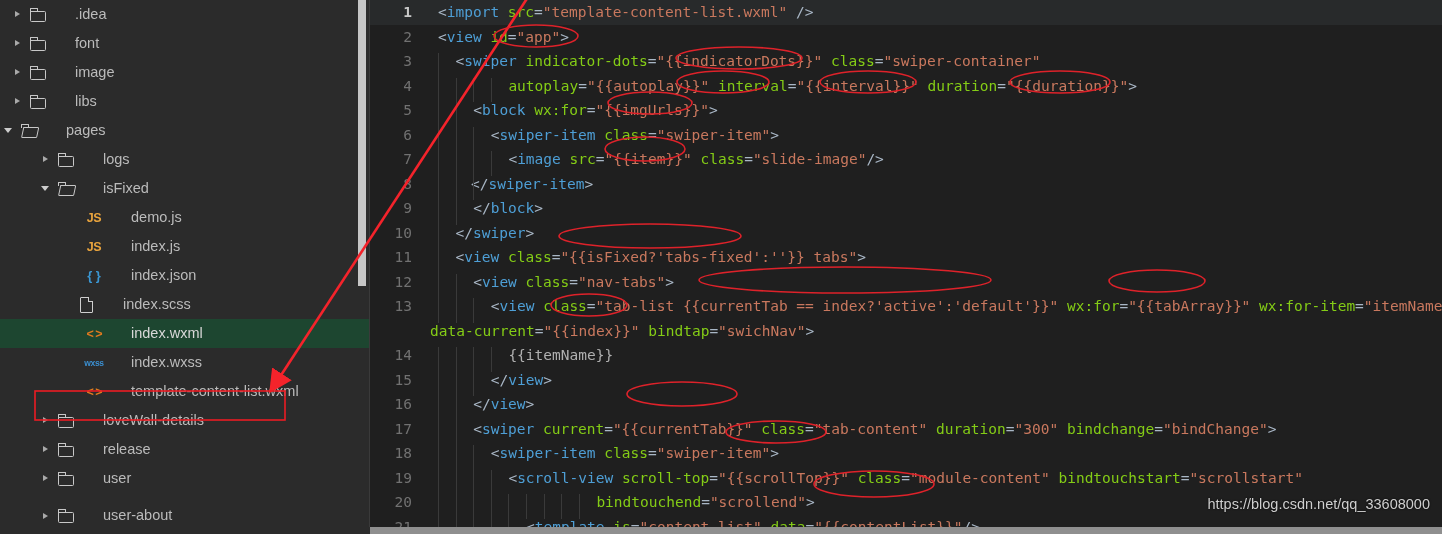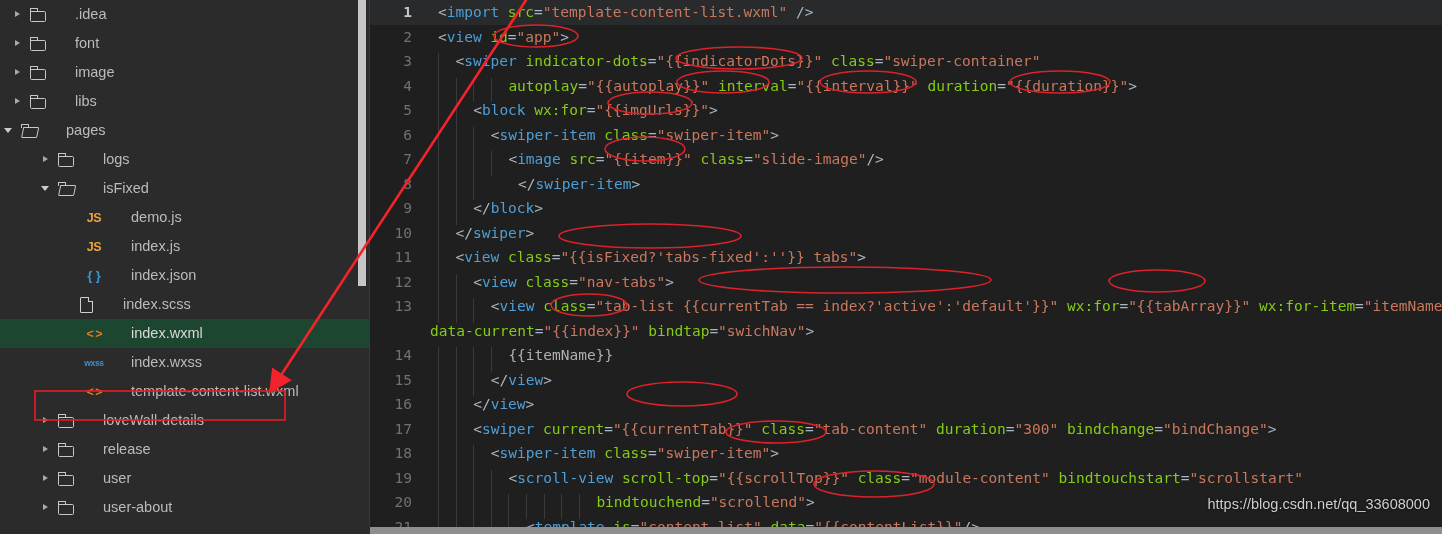--- a/index.html
+++ b/index.html
@@ -234,21 +234,21 @@
           </span>
           <span class="label">release</span>
         </div>
         <div class="row" style="padding-left: 40px;">
           <span class="arrow closed"></span>
           <span class="ficon">
             <span class="folder"></span>
           </span>
           <span class="label">user</span>
         </div>
-        <div class="row" style="padding-left: 40px;">
+        <div class="row" style="padding-left: 40px; align-items: flex-end;">
           <span class="arrow closed"></span>
           <span class="ficon">
             <span class="folder"></span>
           </span>
           <span class="label">user-about</span>
         </div>
       </div>
     <div class="sb-track"></div>
     <div class="sb-scroll"></div>
     <div class="bottom-bar-left"></div>
@@ -256,21 +256,21 @@
 
   <div class="editor">
     <div class="code-area" id="code">
         <div class="cline cur"><div class="gutter active">1</div><div class="ctext"><span style="padding-left: 0px;"><span class="t-punct">&lt;</span><span class="t-tag">import</span><span class="t-plain"> </span><span class="t-attr2">src</span><span class="t-punct">=</span><span class="t-str">"template-content-list.wxml"</span><span class="t-plain"> </span><span class="t-punct">/&gt;</span></span></div></div>
         <div class="cline"><div class="gutter">2</div><div class="ctext"><span style="padding-left: 0px;"><span class="t-punct">&lt;</span><span class="t-tag">view</span><span class="t-plain"> </span><span class="t-attr2">id</span><span class="t-punct">=</span><span class="t-str">"app"</span><span class="t-punct">&gt;</span></span></div></div>
         <div class="cline"><div class="gutter">3</div><div class="ctext"><span class="guide" style="left: 16px;"></span><span style="padding-left: 17.6px;"><span class="t-punct">&lt;</span><span class="t-tag">swiper</span><span class="t-plain"> </span><span class="t-attr2">indicator-dots</span><span class="t-punct">=</span><span class="t-str">"{{indicatorDots}}"</span><span class="t-plain"> </span><span class="t-attr2">class</span><span class="t-punct">=</span><span class="t-str">"swiper-container"</span></span></div></div>
         <div class="cline"><div class="gutter">4</div><div class="ctext"><span class="guide" style="left: 16px;"></span><span class="guide" style="left: 33.6px;"></span><span class="guide" style="left: 51.2px;"></span><span class="guide" style="left: 68.8px;"></span><span style="padding-left: 70.4px;"><span class="t-attr2">autoplay</span><span class="t-punct">=</span><span class="t-str">"{{autoplay}}"</span><span class="t-plain"> </span><span class="t-attr2">interval</span><span class="t-punct">=</span><span class="t-str">"{{interval}}"</span><span class="t-plain"> </span><span class="t-attr2">duration</span><span class="t-punct">=</span><span class="t-str">"{{duration}}"</span><span class="t-punct">&gt;</span></span></div></div>
         <div class="cline"><div class="gutter">5</div><div class="ctext"><span class="guide" style="left: 16px;"></span><span class="guide" style="left: 33.6px;"></span><span style="padding-left: 35.2px;"><span class="t-punct">&lt;</span><span class="t-tag">block</span><span class="t-plain"> </span><span class="t-attr2">wx:for</span><span class="t-punct">=</span><span class="t-str">"{{imgUrls}}"</span><span class="t-punct">&gt;</span></span></div></div>
         <div class="cline"><div class="gutter">6</div><div class="ctext"><span class="guide" style="left: 16px;"></span><span class="guide" style="left: 33.6px;"></span><span class="guide" style="left: 51.2px;"></span><span style="padding-left: 52.8px;"><span class="t-punct">&lt;</span><span class="t-tag">swiper-item</span><span class="t-plain"> </span><span class="t-attr2">class</span><span class="t-punct">=</span><span class="t-str">"swiper-item"</span><span class="t-punct">&gt;</span></span></div></div>
         <div class="cline"><div class="gutter">7</div><div class="ctext"><span class="guide" style="left: 16px;"></span><span class="guide" style="left: 33.6px;"></span><span class="guide" style="left: 51.2px;"></span><span class="guide" style="left: 68.8px;"></span><span style="padding-left: 70.4px;"><span class="t-punct">&lt;</span><span class="t-tag">image</span><span class="t-plain"> </span><span class="t-attr2">src</span><span class="t-punct">=</span><span class="t-str">"{{item}}"</span><span class="t-plain"> </span><span class="t-attr2">class</span><span class="t-punct">=</span><span class="t-str">"slide-image"</span><span class="t-punct">/&gt;</span></span></div></div>
-        <div class="cline"><div class="gutter">8</div><div class="ctext"><span class="guide" style="left: 16px;"></span><span class="guide" style="left: 33.6px;"></span><span class="guide" style="left: 51.2px;"></span><span style="padding-left: 80px;"><span class="t-punct">&lt;/</span><span class="t-tag">swiper-item</span><span class="t-punct">&gt;</span></span></div></div>
+        <div class="cline"><div class="gutter">8</div><div class="ctext"><span class="guide" style="left: 16px;"></span><span class="guide" style="left: 33.6px;"></span><span class="guide" style="left: 51.2px;"></span><span style="padding-left: 33px;"><span class="t-punct">&lt;/</span><span class="t-tag">swiper-item</span><span class="t-punct">&gt;</span></span></div></div>
         <div class="cline"><div class="gutter">9</div><div class="ctext"><span class="guide" style="left: 16px;"></span><span class="guide" style="left: 33.6px;"></span><span style="padding-left: 35.2px;"><span class="t-punct">&lt;/</span><span class="t-tag">block</span><span class="t-punct">&gt;</span></span></div></div>
         <div class="cline"><div class="gutter">10</div><div class="ctext"><span class="guide" style="left: 16px;"></span><span style="padding-left: 17.6px; margin-top: 12px;"><span class="t-punct">&lt;/</span><span class="t-tag">swiper</span><span class="t-punct">&gt;</span></span></div></div>
         <div class="cline"><div class="gutter">11</div><div class="ctext"><span class="guide" style="left: 16px;"></span><span style="padding-left: 17.6px;"><span class="t-punct">&lt;</span><span class="t-tag">view</span><span class="t-plain"> </span><span class="t-attr2">class</span><span class="t-punct">=</span><span class="t-str">"{{isFixed?'tabs-fixed':''}} tabs"</span><span class="t-punct">&gt;</span></span></div></div>
         <div class="cline"><div class="gutter">12</div><div class="ctext"><span class="guide" style="left: 16px;"></span><span class="guide" style="left: 33.6px;"></span><span style="padding-left: 35.2px;"><span class="t-punct">&lt;</span><span class="t-tag">view</span><span class="t-plain"> </span><span class="t-attr2">class</span><span class="t-punct">=</span><span class="t-str">"nav-tabs"</span><span class="t-punct">&gt;</span></span></div></div>
         <div class="cline"><div class="gutter">13</div><div class="ctext"><span class="guide" style="left: 16px;"></span><span class="guide" style="left: 33.6px;"></span><span class="guide" style="left: 51.2px;"></span><span style="padding-left: 52.8px;"><span class="t-punct">&lt;</span><span class="t-tag">view</span><span class="t-plain"> </span><span class="t-attr2">class</span><span class="t-punct">=</span><span class="t-str">"tab-list {{currentTab == index?'active':'default'}}"</span><span class="t-plain"> </span><span class="t-attr2">wx:for</span><span class="t-punct">=</span><span class="t-str">"{{tabArray}}"</span><span class="t-plain"> </span><span class="t-attr2">wx:for-item</span><span class="t-punct">=</span><span class="t-str">"itemName"</span></span></div></div>
         <div class="cline"><div class="gutter"></div><div class="ctext wrap"><span style="padding-left: 0px;"><span class="t-attr2">data-current</span><span class="t-punct">=</span><span class="t-str">"{{index}}"</span><span class="t-plain"> </span><span class="t-attr2">bindtap</span><span class="t-punct">=</span><span class="t-str">"swichNav"</span><span class="t-punct">&gt;</span></span></div></div>
         <div class="cline"><div class="gutter">14</div><div class="ctext"><span class="guide" style="left: 16px;"></span><span class="guide" style="left: 33.6px;"></span><span class="guide" style="left: 51.2px;"></span><span class="guide" style="left: 68.8px;"></span><span style="padding-left: 70.4px;"><span class="t-plain">{{itemName}}</span></span></div></div>
         <div class="cline"><div class="gutter">15</div><div class="ctext"><span class="guide" style="left: 16px;"></span><span class="guide" style="left: 33.6px;"></span><span class="guide" style="left: 51.2px;"></span><span style="padding-left: 52.8px;"><span class="t-punct">&lt;/</span><span class="t-tag">view</span><span class="t-punct">&gt;</span></span></div></div>
         <div class="cline"><div class="gutter">16</div><div class="ctext"><span class="guide" style="left: 16px;"></span><span class="guide" style="left: 33.6px;"></span><span style="padding-left: 35.2px;"><span class="t-punct">&lt;/</span><span class="t-tag">view</span><span class="t-punct">&gt;</span></span></div></div>
         <div class="cline"><div class="gutter">17</div><div class="ctext"><span class="guide" style="left: 16px;"></span><span class="guide" style="left: 33.6px;"></span><span style="padding-left: 35.2px;"><span class="t-punct">&lt;</span><span class="t-tag">swiper</span><span class="t-plain"> </span><span class="t-attr2">current</span><span class="t-punct">=</span><span class="t-str">"{{currentTab}}"</span><span class="t-plain"> </span><span class="t-attr2">class</span><span class="t-punct">=</span><span class="t-str">"tab-content"</span><span class="t-plain"> </span><span class="t-attr2">duration</span><span class="t-punct">=</span><span class="t-str">"300"</span><span class="t-plain"> </span><span class="t-attr2">bindchange</span><span class="t-punct">=</span><span class="t-str">"bindChange"</span><span class="t-punct">&gt;</span></span></div></div>

